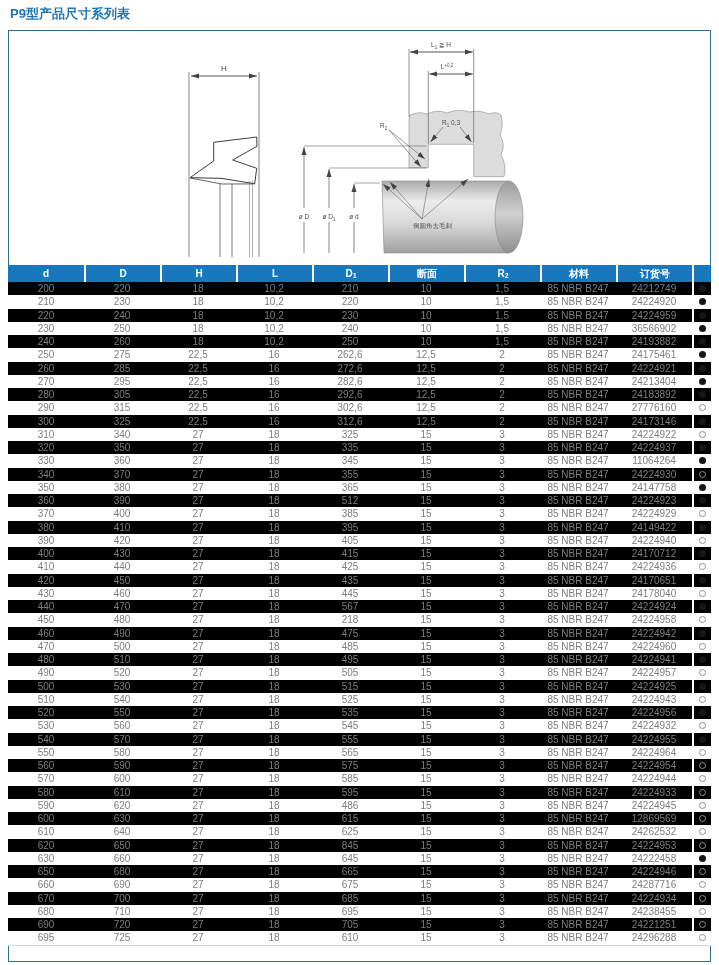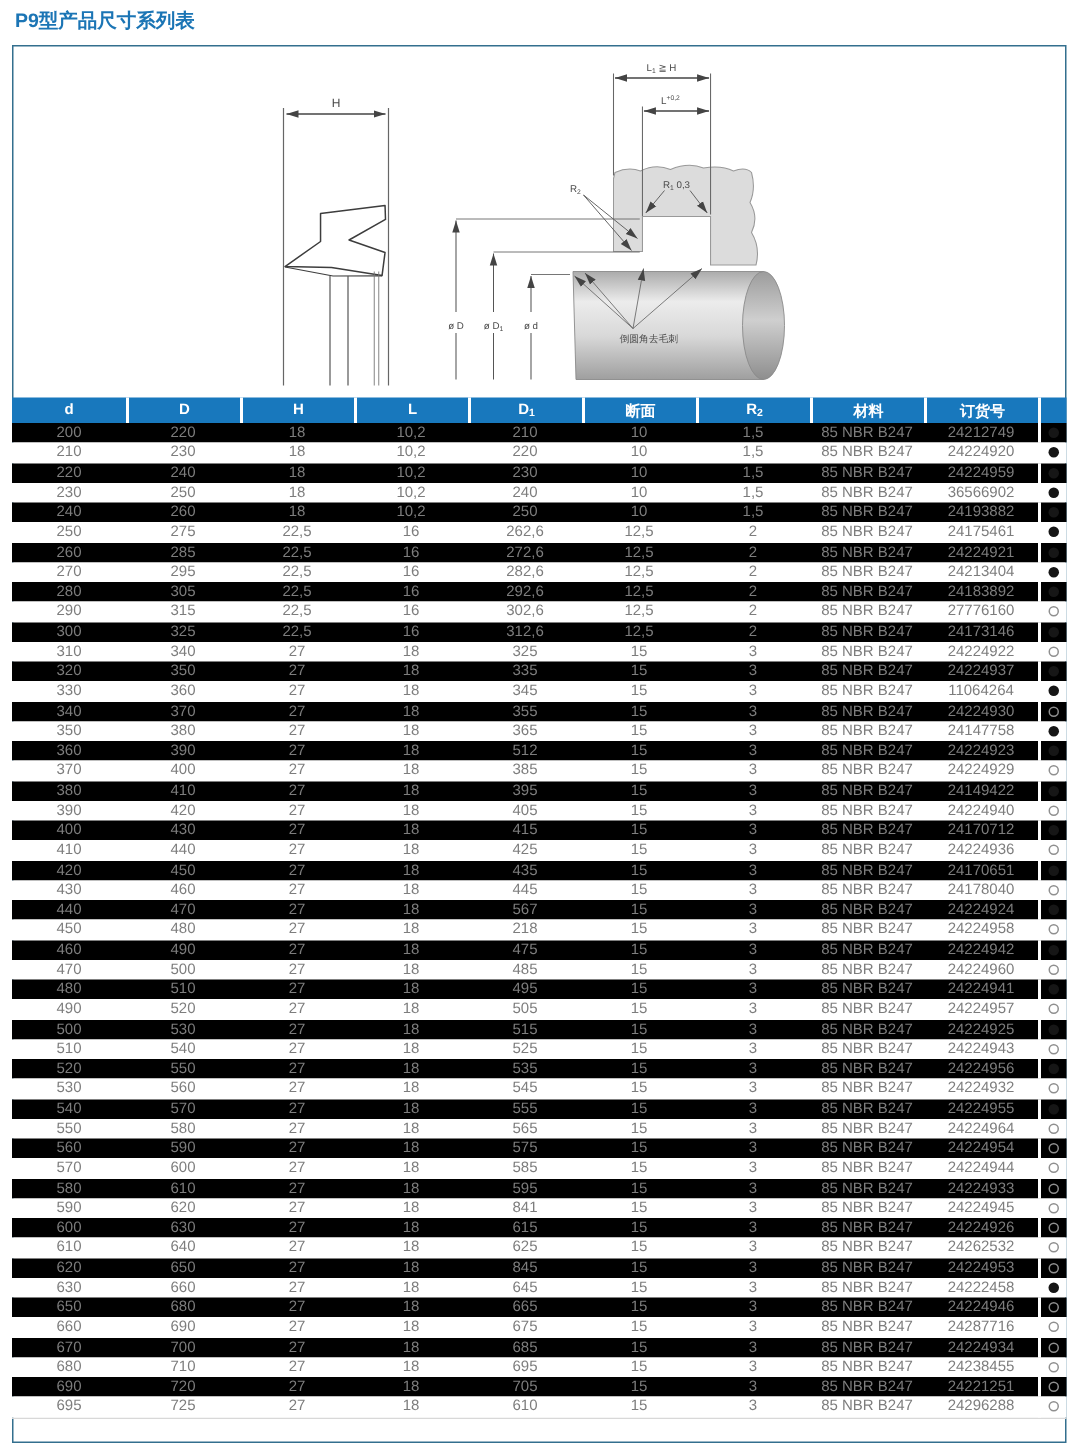--- a/index.html
+++ b/index.html
@@ -708,39 +708,39 @@
           <div class="tc">24224933</div>
           <div class="tc dotcol">
             <span class="dot empty"></span>
           </div>
         </div>
         <div class="tr">
           <div class="tc">590</div>
           <div class="tc">620</div>
           <div class="tc">27</div>
           <div class="tc">18</div>
-          <div class="tc">841</div>
+          <div class="tc">486</div>
           <div class="tc">15</div>
           <div class="tc">3</div>
           <div class="tc">85 NBR B247</div>
           <div class="tc">24224945</div>
           <div class="tc dotcol">
             <span class="dot empty"></span>
           </div>
         </div>
         <div class="tr shaded">
           <div class="tc">600</div>
           <div class="tc">630</div>
           <div class="tc">27</div>
           <div class="tc">18</div>
           <div class="tc">615</div>
           <div class="tc">15</div>
           <div class="tc">3</div>
           <div class="tc">85 NBR B247</div>
-          <div class="tc">24224926</div>
+          <div class="tc">12869569</div>
           <div class="tc dotcol">
             <span class="dot empty"></span>
           </div>
         </div>
         <div class="tr">
           <div class="tc">610</div>
           <div class="tc">640</div>
           <div class="tc">27</div>
           <div class="tc">18</div>
           <div class="tc">625</div>

